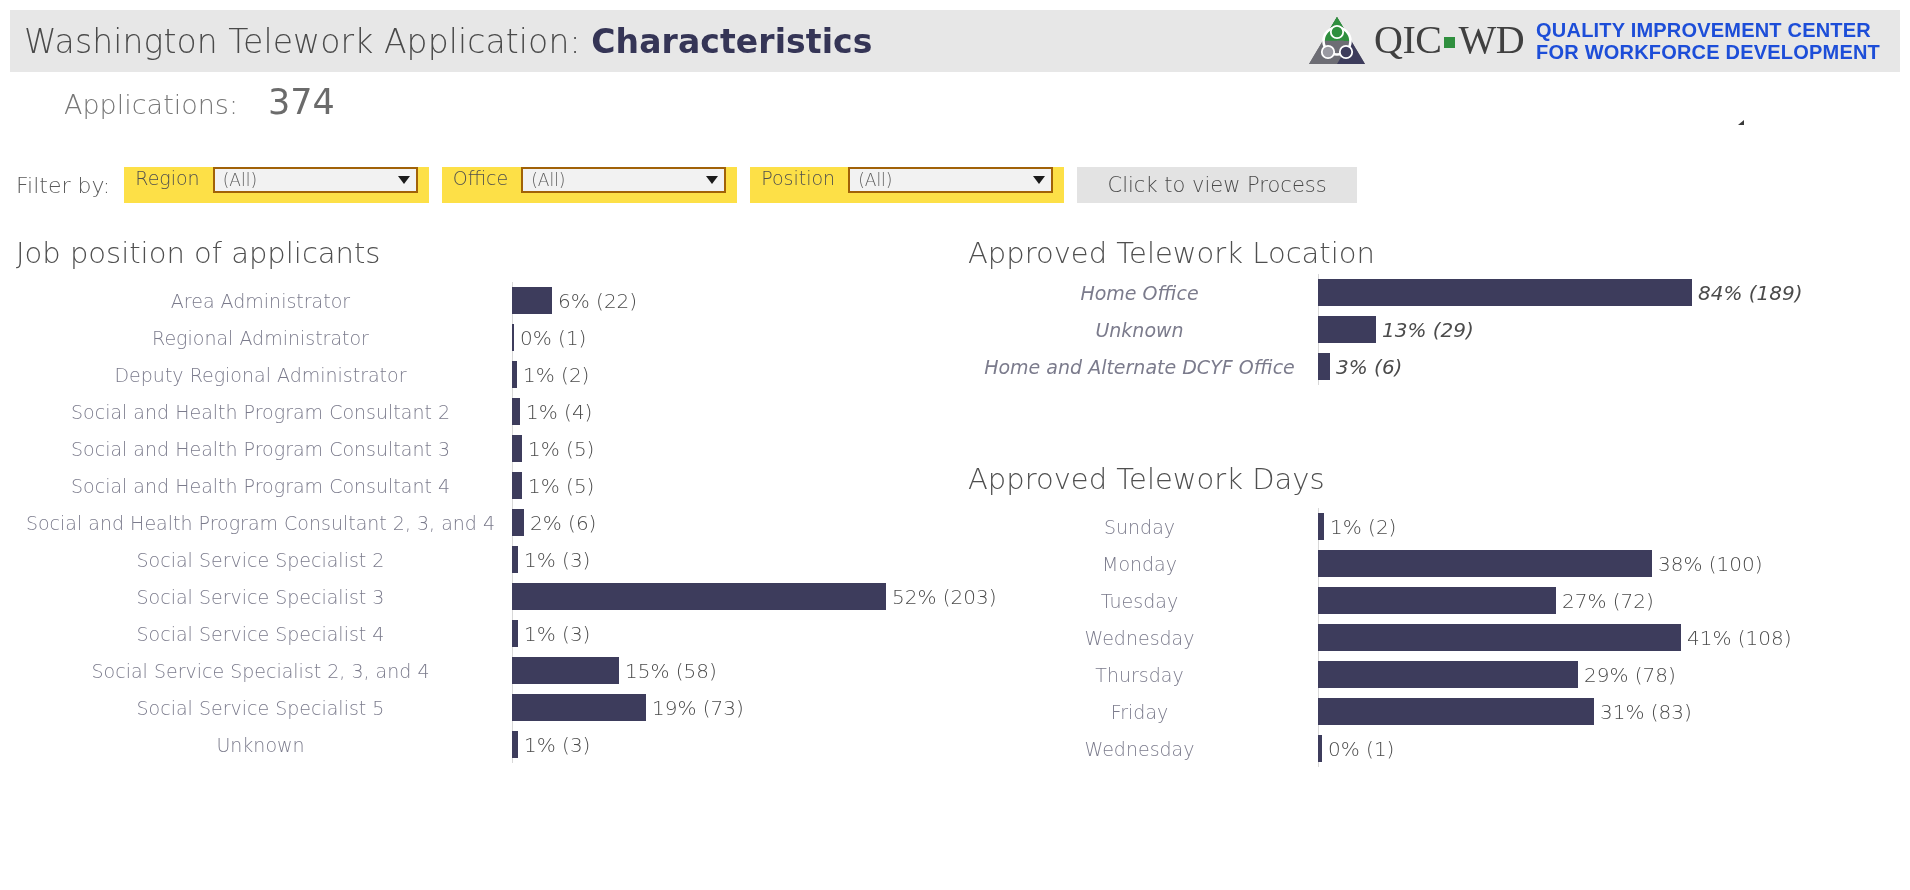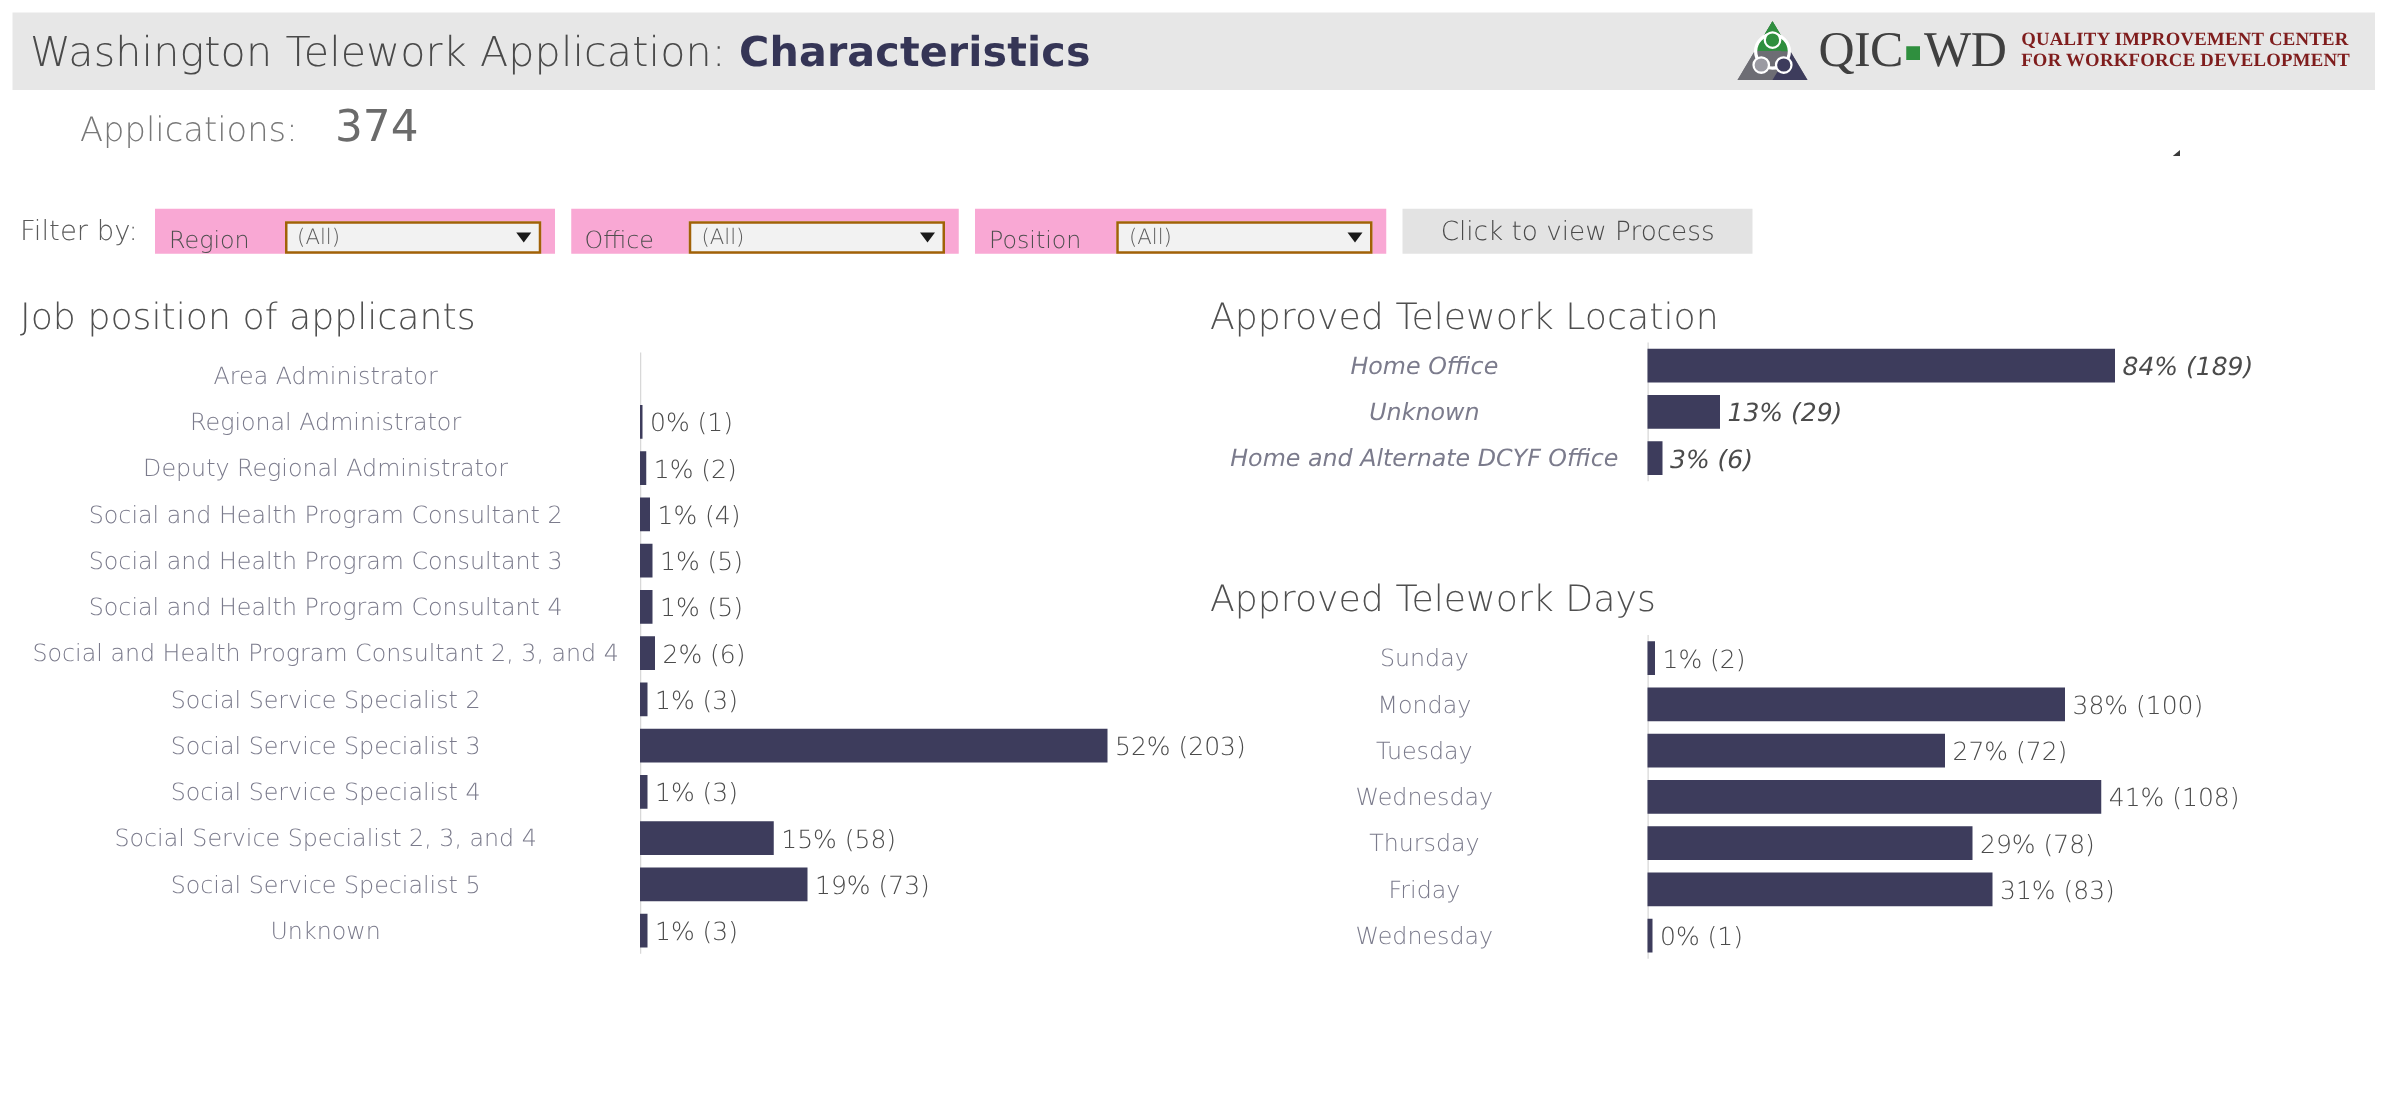--- a/index.html
+++ b/index.html
@@ -61,24 +61,24 @@
   }
   .logo-qicwd .dot-sq {
     display: inline-block;
     width: 11px;
     height: 11px;
     background: #2f8f3e;
     vertical-align: 5px;
     margin: 0 3px;
   }
   .logo-tag {
-    font-family: Liberation Serif, serif;
-    font-size: 15px;
+    font-family: Liberation Sans, sans-serif;
+    font-size: 20px;
     font-weight: 700;
-    color: #7f1d1d;
+    color: #1d4ed8;
     line-height: 1.12;
     letter-spacing: 0.2px;
     white-space: nowrap;
     padding-left: 6px;
   }
 
   
   .apps-row {
     position: absolute;
     left: 16px;
@@ -119,28 +119,27 @@
     height: 44px;
   }
   .filter-by {
     font-size: 22px;
     color: #5a5a5a;
     font-weight: 300;
     margin-right: 14px;
     white-space: nowrap;
   }
   .filter-group {
-    background: #f9a8d4;
+    background: #fde047;
     height: 36px;
     display: flex;
-    align-items: flex-end;
+    align-items: flex-start;
     padding: 0 11px;
     margin-right: 13px;
     box-sizing: border-box;
-    gap: 15px;
   }
   .filter-group .flabel {
     font-size: 19px;
     color: #4f4f4f;
     font-weight: 300;
     margin-right: 13px;
     white-space: nowrap;
   }
   .dropdown {
     width: 205px;
@@ -318,20 +317,24 @@
   <div class="process-btn">Click to view Process</div>
 </div>
 
 <div class="panel" id="panel-left">
   <div class="panel-title">Job position of applicants</div>
   <div class="chart chart-body" id="chart-positions" style="margin-top:12px;">
     <div class="axis-line"></div>
 
   <div class="bar-row">
         <div class="cat">Area Administrator</div>
+        <div class="bar-cell">
+          <div class="bar" style="width: 40px; background: rgb(61, 60, 92);"></div>
+          <div class="bar-val">6% (22)</div>
+        </div>
       </div>
       <div class="bar-row">
         <div class="cat">Regional Administrator</div>
         <div class="bar-cell">
           <div class="bar" style="width: 2px; background: rgb(61, 60, 92);"></div>
           <div class="bar-val">0% (1)</div>
         </div>
       </div>
       <div class="bar-row">
         <div class="cat">Deputy Regional Administrator</div>

